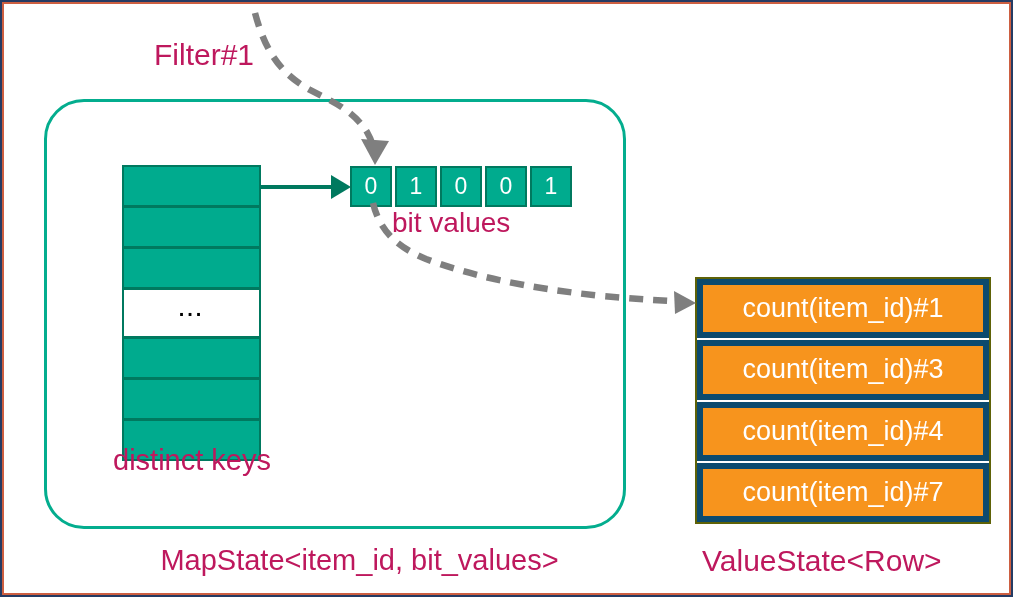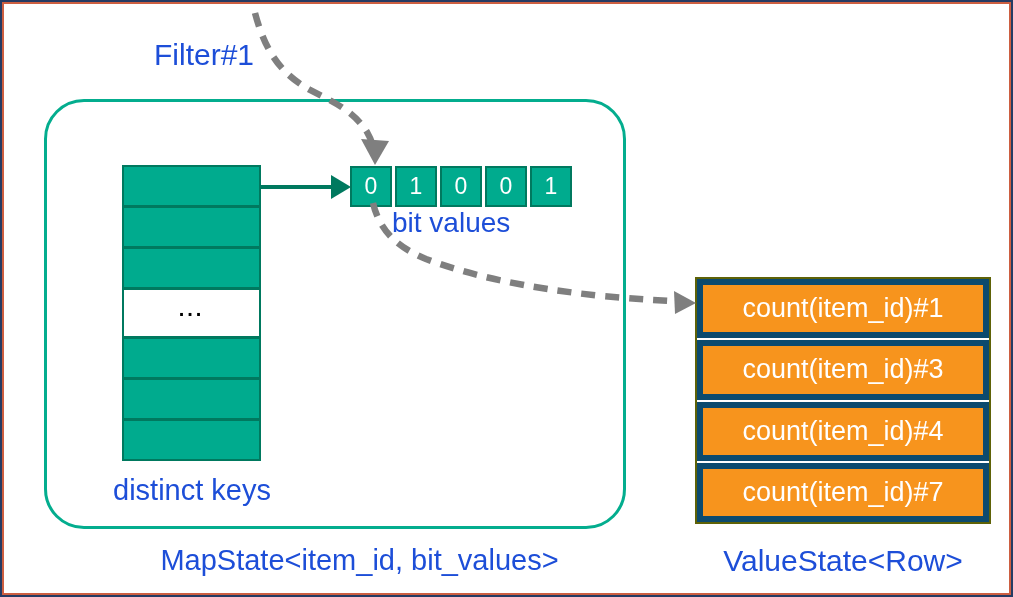--- a/index.html
+++ b/index.html
@@ -21,21 +21,21 @@
   }
   .frame-inner {
     position: absolute;
     inset: 0;
     border: 2px solid #CD5F41; 
     pointer-events: none;
     z-index: 20;
   }
   .label {
     position: absolute;
-    color: #1d4ed8;
+    color: #be185d;
     white-space: nowrap;
   }
   .filter-label {
     left: 152px; top: 36px;
     font-size: 30px;
   }
   .mapstate-box {
     position: absolute;
     left: 42px; top: 97px;
     width: 582px; height: 430px;
@@ -66,21 +66,21 @@
     align-items: center;
     justify-content: center;
     color: #000;
     font-weight: 700;
     font-size: 20px;
     letter-spacing: 3px;
     line-height: 1;
     padding-bottom: 8px;
   }
   .distinct-keys-label {
-    left: 95px; top: 472px;
+    left: 95px; top: 442px;
     width: 190px;
     text-align: center;
     font-size: 29px;
   }
   .bit-row {
     position: absolute;
     left: 348px; top: 164px;
     height: 41px;
     display: flex;
     gap: 3px;
@@ -133,21 +133,21 @@
   }
   .mapstate-label {
     left: 140px; top: 542px;
     width: 435px;
     text-align: center;
     font-size: 29px;
   }
   .valuestate-label {
     left: 700px; top: 542px;
     width: 282px;
-    text-align: center;
+    text-align: left;
     font-size: 30px;
   }
   .arrow-layer {
     position: absolute;
     inset: 0;
     width: 1013px;
     height: 597px;
     z-index: 10;
     pointer-events: none;
   }

